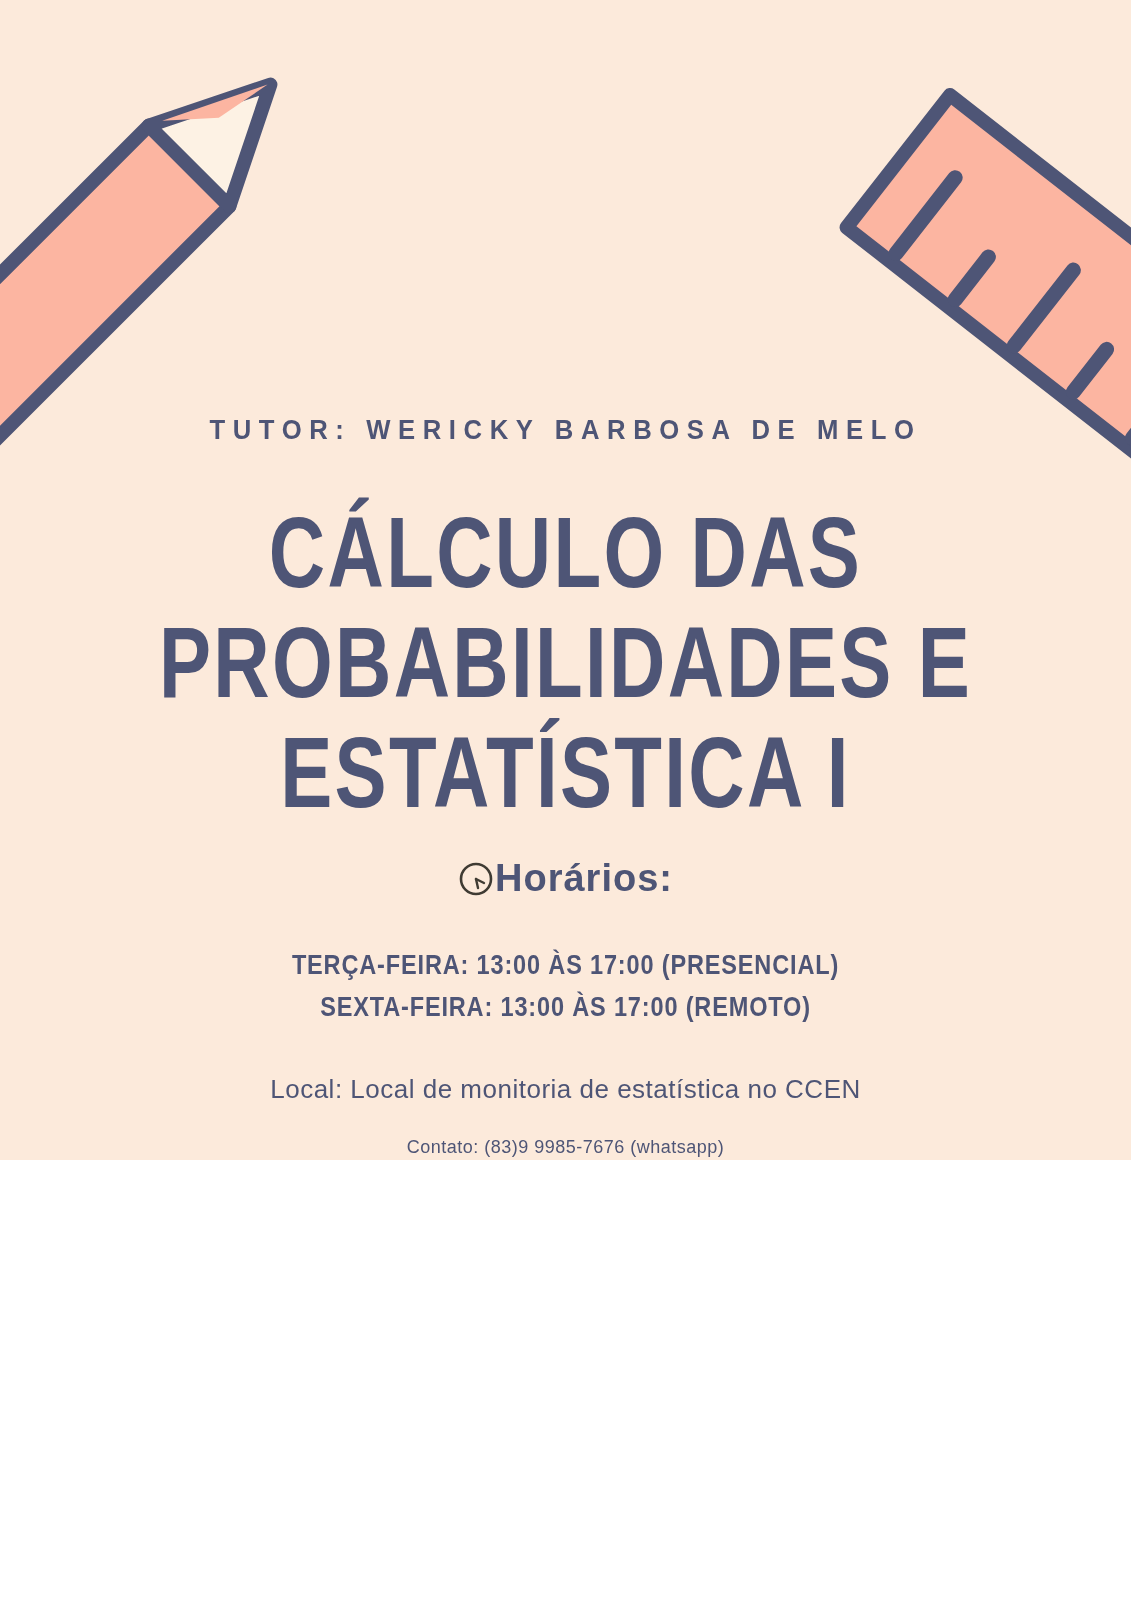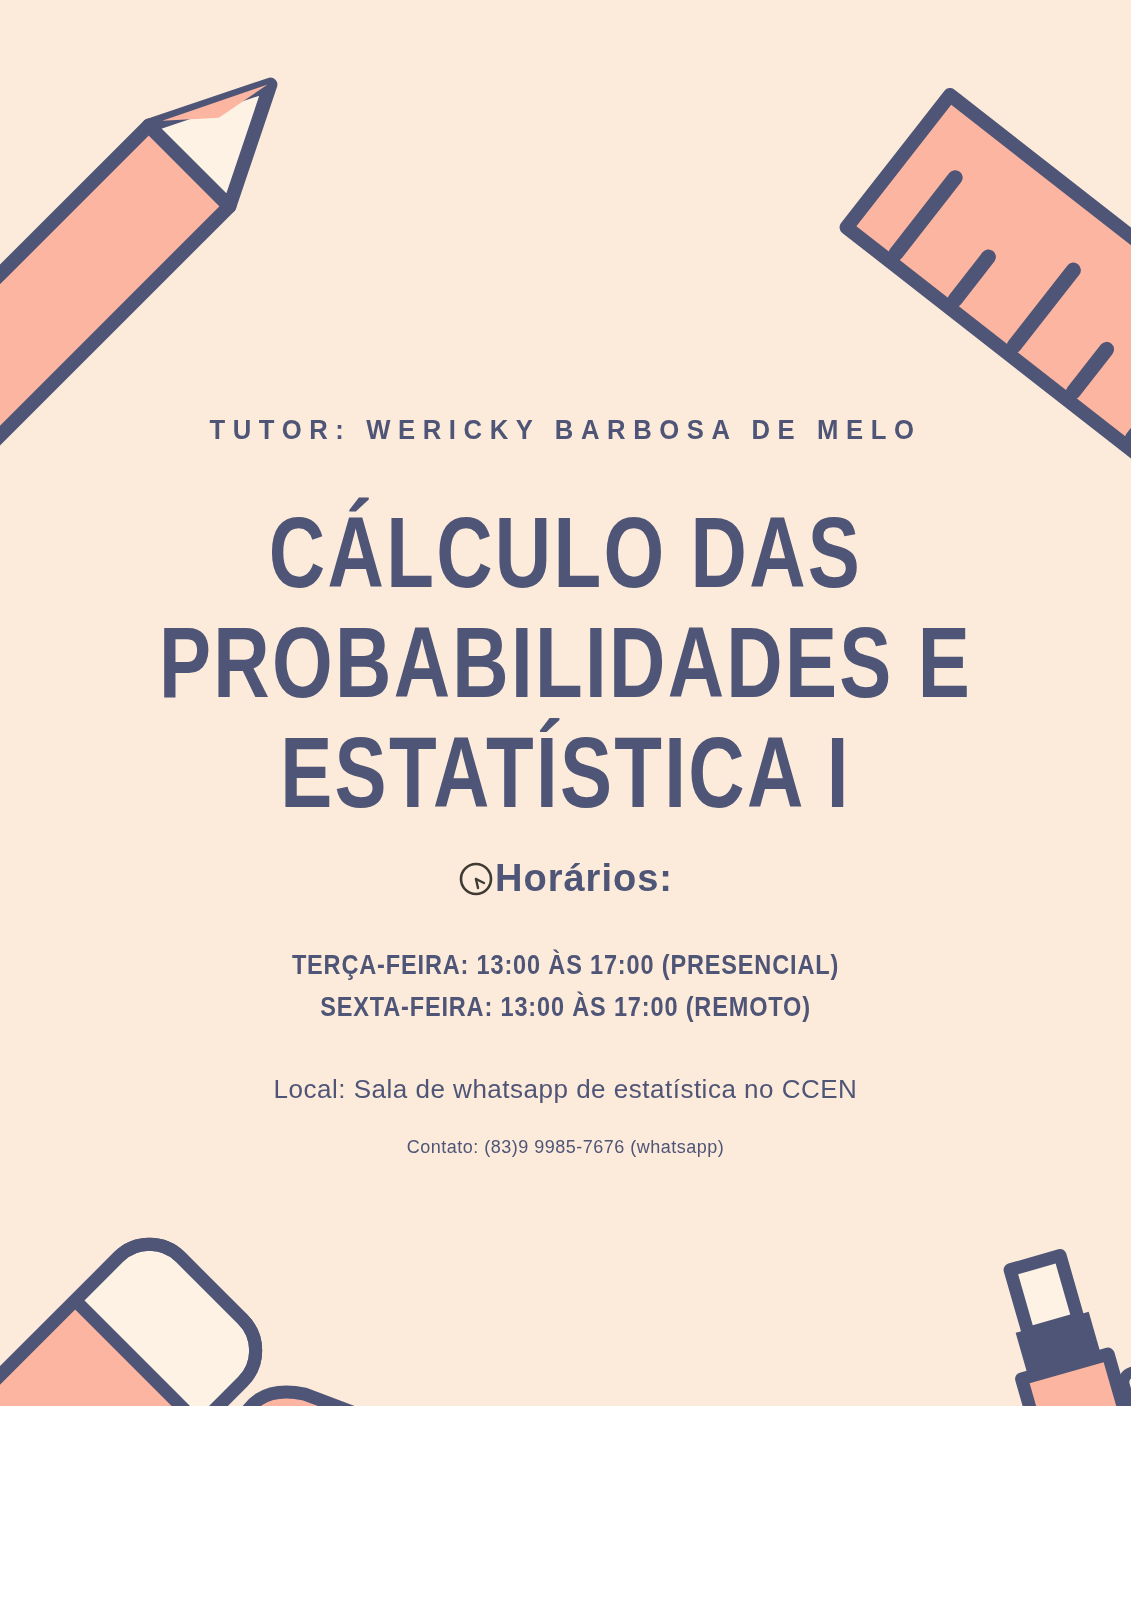--- a/index.html
+++ b/index.html
@@ -1,20 +1,20 @@
 <!DOCTYPE html>
 <html style="--bg: #fceadb; --peach: #fcb5a1; --navy: #4e5576; --cream: #fdf2e4; --clock: #3f3b33;"><head>
 <meta charset="utf-8">
 <style>
   :root{
     --bg:#fceadb; --peach:#fcb5a1; --navy:#4e5576; --cream:#fdf2e4; --clock:#3f3b33;
   }
   html,body{margin:0;padding:0;}
   .poster{
-    position:relative; width:1131px; height:1406px;
+    position:relative; width:1131px; height:1160px;
     background:var(--bg); overflow:hidden;
     font-family:"Liberation Sans",sans-serif;
   }
   .deco{position:absolute; left:0; display:block;}
   .deco-top{top:0;}
   .deco-bottom{top:1170px;}
   .fPeach{fill:var(--peach);} .fCream{fill:var(--cream);} .fNavy{fill:var(--navy);}
   .sNavy{stroke:var(--navy);} .noFill{fill:none;}
   .txt{position:absolute; left:0; width:100%; text-align:center; color:var(--navy);}
   .tutor{
@@ -73,21 +73,21 @@
         <line x1="18" y1="18" x2="20" y2="27" stroke="var(--clock)" stroke-width="2.4" stroke-linecap="round"></line>
       </svg>
     </span><span>Horários:</span>
   </div>
 
   <div class="txt sched">
     <div>TERÇA-FEIRA: 13:00 ÀS 17:00 (PRESENCIAL)</div>
     <div>SEXTA-FEIRA: 13:00 ÀS 17:00 (REMOTO)</div>
   </div>
 
-  <div class="txt local">Local: Sala de whatsapp de estatística no CCEN</div>
+  <div class="txt local">Local: Local de monitoria de estatística no CCEN</div>
   <div class="txt contato">Contato: (83)9 9985-7676 (whatsapp)</div>
 
   <svg class="deco deco-bottom" width="1131" height="430" viewBox="0 0 1131 430" aria-hidden="true">
 
     <rect class="fNavy" x="0" y="340" width="1131" height="90"></rect>
 
     <g transform="translate(95,235) rotate(45)">
       <rect class="fCream sNavy" x="-88" y="-165" width="176" height="330" rx="44" stroke-width="13"></rect>
       <path class="fPeach" d="M -88 -60 L 88 -60 L 88 121 Q 88 165 44 165 L -44 165 Q -88 165 -88 121 Z"></path>
       <rect class="noFill sNavy" x="-88" y="-165" width="176" height="330" rx="44" stroke-width="13"></rect>

